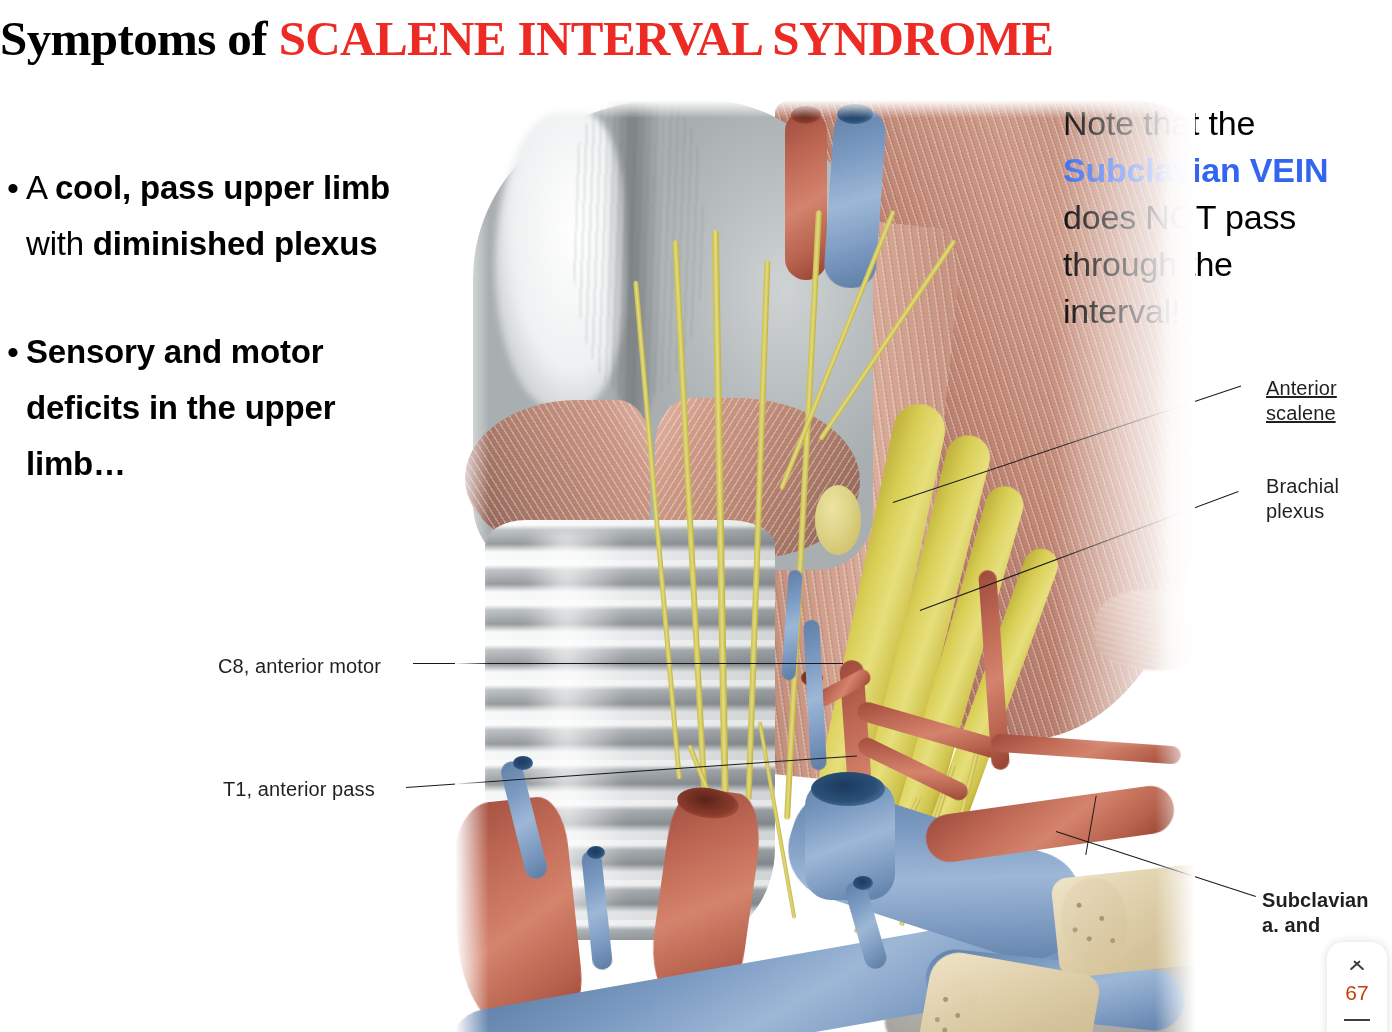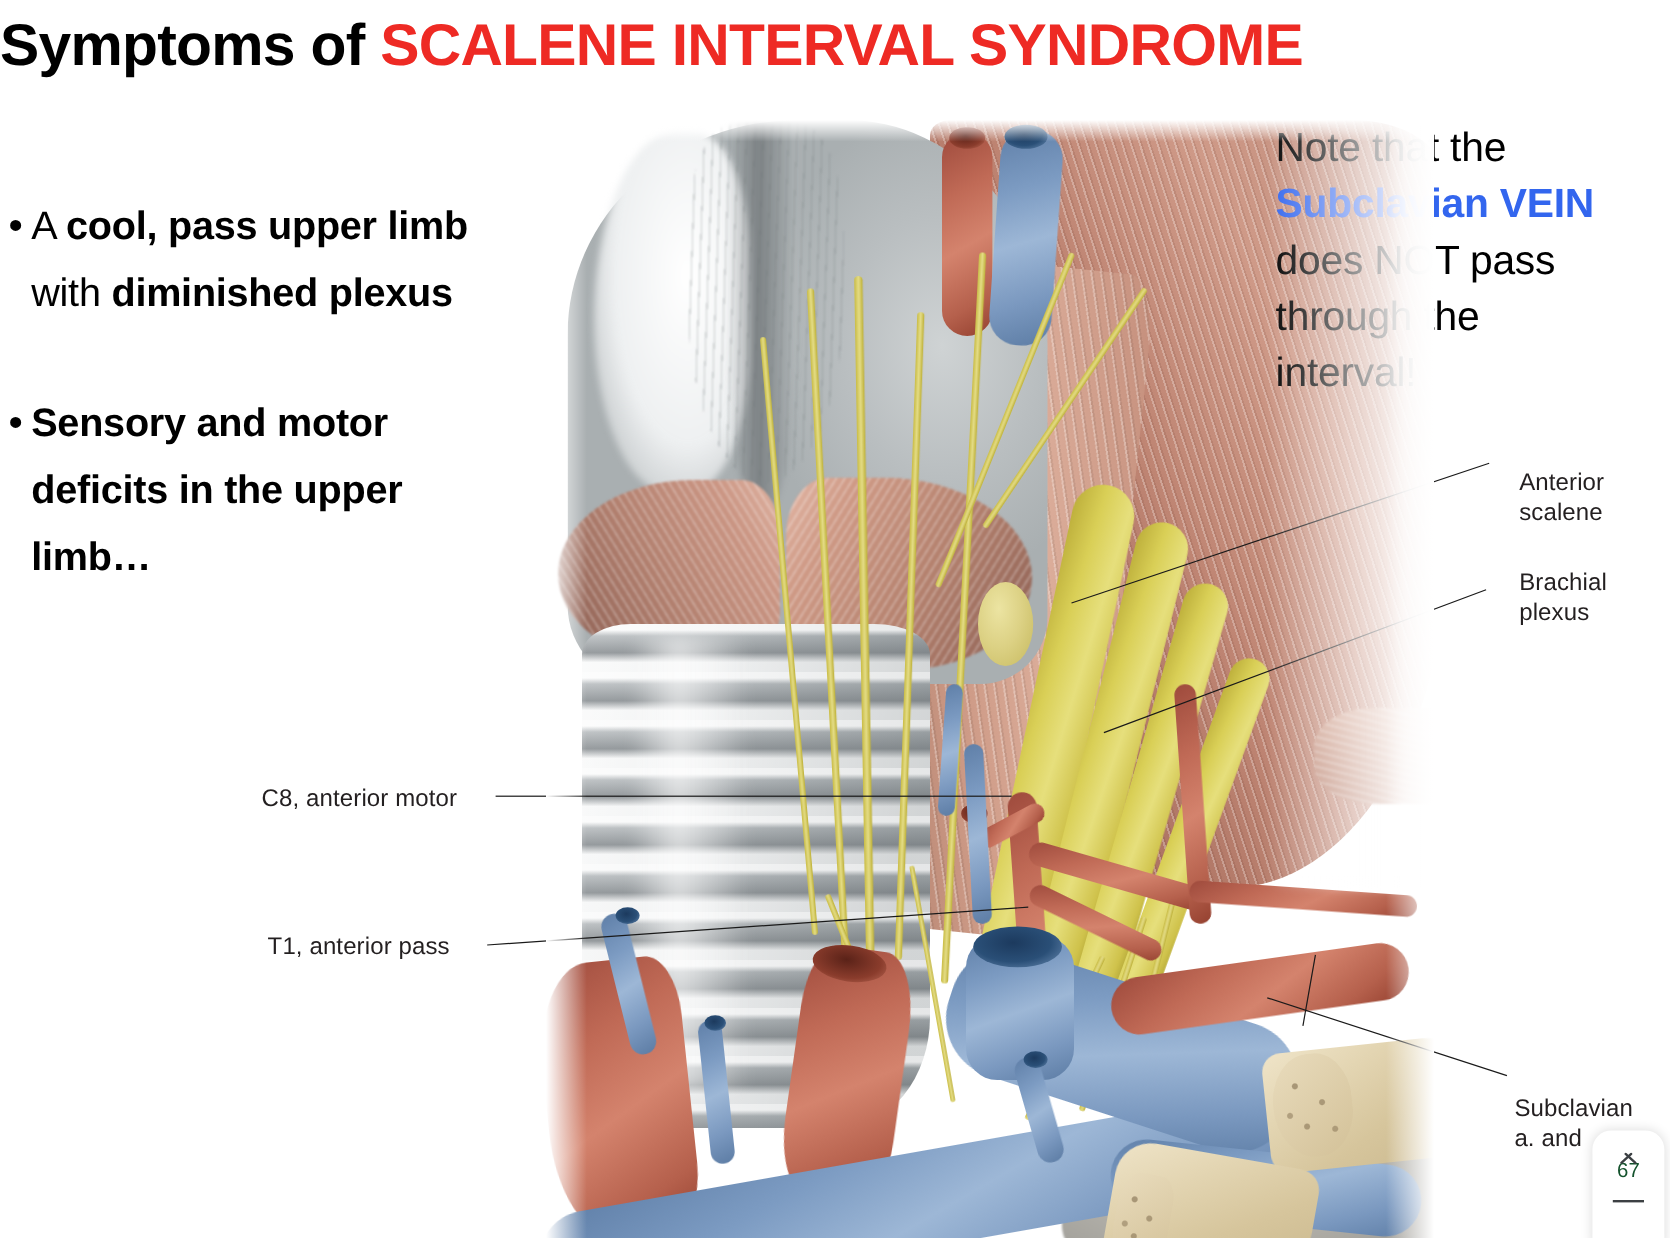--- a/index.html
+++ b/index.html
@@ -21,20 +21,21 @@
     position: absolute;
     left: 0px;
     top: 12px;
     width: 1142px;
     white-space: nowrap;
     font-size: 49px;
     font-weight: bold;
     letter-spacing: -0.6px;
     color: #000000;
     line-height: 1.1;
+    font-family: Liberation Serif, serif;
   }
   .slide-title .t-red {
     color: #ee2a24;
   }
 
   
   .bullets {
     position: absolute;
     left: 0px;
     top: 160px;
@@ -325,22 +326,23 @@
     position: absolute;
     top: 6px;
     width: 13px;
     height: 1.8px;
     background: #3c4043;
     border-radius: 1px;
   }
   .page-widget .chev::before { left: 0;  transform: rotate(-42deg); transform-origin: 100% 50%; }
   .page-widget .chev::after  { right: 0; transform: rotate(42deg);  transform-origin: 0 50%; }
   .page-widget .pagenum {
-    font-size: 17px;
-    color: #14532d;
+    margin-top: 15px;
+    font-size: 21px;
+    color: #c2410c;
   }
   .page-widget .rule {
     margin-top: 14px;
     width: 26px;
     height: 1.6px;
     background: #3c4043;
   }
 </style>
 </head>
 <body>
@@ -451,30 +453,30 @@
   </div>
 </div>
 
 <div class="leader" style="left:413px; top:663px; width:430px;"></div>
 <div class="label" style="left:218px; top:654px;">C8, anterior motor</div>
 
 <div class="leader" style="left:406px; top:787px; width:452px; transform:rotate(-4.0deg);"></div>
 <div class="label" style="left:223px; top:777px;">T1, anterior pass</div>
 
 <div class="leader" style="left:893px; top:502px; width:367px; transform:rotate(-18.5deg);"></div>
-<div class="label" style="left:1266px; top:390px;">Anterior
+<div class="label" style="left:1266px; top:376px;text-decoration:underline;">Anterior
 scalene</div>
 
 <div class="leader" style="left:920px; top:610px; width:340px; transform:rotate(-20.5deg);"></div>
 <div class="label" style="left:1266px; top:474px;">Brachial
 plexus</div>
 
 <div class="leader" style="left:1056px; top:831px; width:210px; transform:rotate(18deg);"></div>
 <div class="leader" style="left:1096px; top:795px; width:60px; transform:rotate(100deg);"></div>
-<div class="label" style="left:1262px; top:912px;">Subclavian
+<div class="label" style="left:1262px; top:888px;font-weight:bold;">Subclavian
 a. and</div>
 
 <div class="note">
   <div>Note that the</div>
   <div class="blue">Subclavian VEIN</div>
   <div>does NOT pass</div>
   <div>through the</div>
   <div>interval!</div>
 </div>
 

